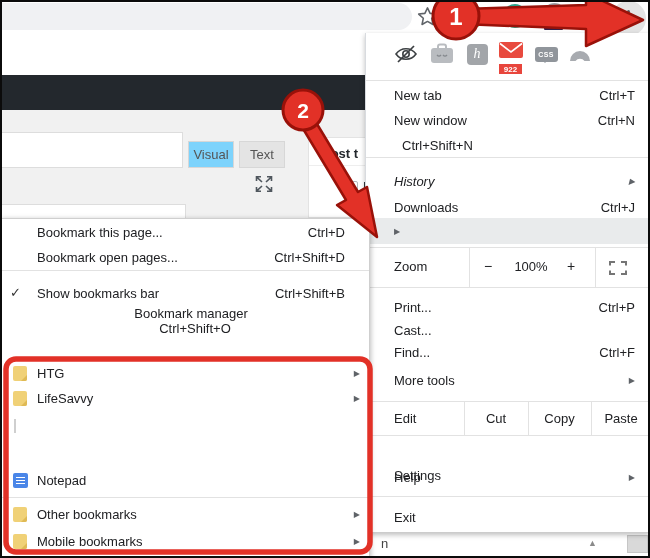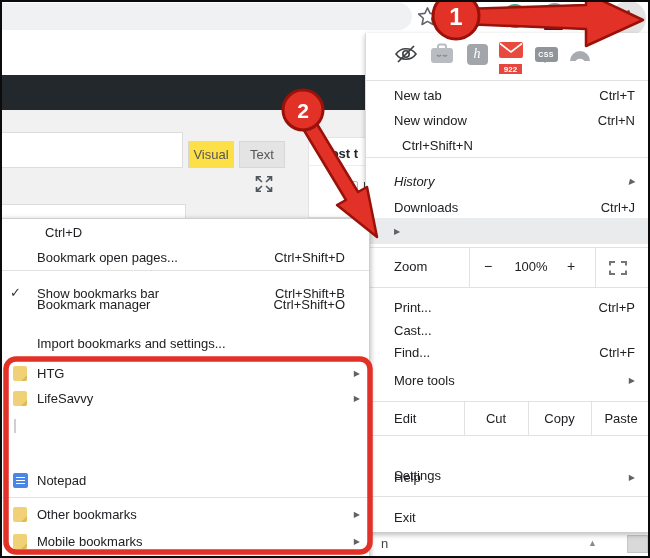--- a/index.html
+++ b/index.html
@@ -19,21 +19,21 @@
   .dots-btn{position:absolute;left:611px;top:1px;width:35px;height:35px;border-radius:50%;background:#e4e4e4;
             display:flex;flex-direction:column;align-items:center;justify-content:center;gap:3.5px;}
   .dots-btn i{width:3.5px;height:3.5px;border-radius:50%;background:#55595e;}
   
   .bmbar{position:absolute;left:0;top:33px;width:365px;height:42px;background:#fff;}
   .adminbar{position:absolute;left:0;top:75px;width:365px;height:35px;background:#23282d;}
   .pagebg{position:absolute;left:0;top:110px;width:365px;height:448px;background:#f1f1f1;}
   .titlefield{position:absolute;left:0;top:132px;width:183px;height:36px;background:#fff;border:1px solid #ddd;border-left:none;}
   .tab{position:absolute;top:141px;height:27px;width:46px;font-size:13px;color:#555;
        display:flex;align-items:center;justify-content:center;border:1px solid #d7d7d7;}
-  .tab.visual{left:188px;background:#fde047;}
+  .tab.visual{left:188px;background:#7dd3fc;}
   .tab.text{left:239px;background:#e4e4e4;}
   .dfw{position:absolute;left:254px;top:175px;width:20px;height:18px;}
   .editor-sliver{position:absolute;left:0;top:204px;width:186px;height:14px;background:#fff;border-top:1px solid #ddd;border-right:1px solid #ddd;}
   .postpanel{position:absolute;left:308px;top:137px;width:58px;height:81px;background:#fff;border:1px solid #e3e3e3;}
   .postpanel .ptitle{position:absolute;left:13px;top:8px;font-size:13px;font-weight:bold;color:#23282d;white-space:nowrap;}
   .postpanel .pdiv{position:absolute;left:0;top:27px;width:100%;height:1px;background:#eee;}
   .postpanel .pcheck{position:absolute;left:36px;top:43px;width:13px;height:13px;background:#fff;border:1px solid #b4b9be;border-radius:2px;}
   .postpanel .plabel{position:absolute;left:54px;top:42px;font-size:12px;color:#32373c;}
   
   .menu{position:absolute;left:365px;top:33px;width:285px;height:500px;background:#fff;z-index:10;
@@ -262,38 +262,36 @@
   </div>
 
   <div class="undermenu">
     <span class="frag">n</span>
     <span class="scrollup">▲</span>
     <span class="scrollblock"></span>
   </div>
 
   <div class="submenu">
     <div class="srow" style="top:1px;">
+      <span class="lab">Bookmark this page...</span>
       <span class="sc">Ctrl+D</span>
     </div>
     <div class="srow" style="top:26px;">
       <span class="lab">Bookmark open pages...</span>
       <span class="sc">Ctrl+Shift+D</span>
     </div>
     <div class="ssep" style="top:51px;"></div>
     <div class="srow" style="top:62px;">
       <span class="check">✓</span>
       <span class="lab">Show bookmarks bar</span>
       <span class="sc">Ctrl+Shift+B</span>
     </div>
-    <div class="srow" style="top:73px;">
+    <div class="srow" style="top:87px;flex-direction:column;">
       <span class="lab">Bookmark manager</span>
       <span class="sc">Ctrl+Shift+O</span>
-    </div>
-    <div class="srow" style="top:112px;">
-      <span class="lab">Import bookmarks and settings...</span>
     </div>
 
     <div class="srow folder" style="top:142px;">
       <span class="ficon"></span>
       <span class="lab">HTG</span>
       <span class="arr">▶</span>
     </div>
     <div class="srow folder" style="top:167px;">
       <span class="ficon"></span>
       <span class="lab">LifeSavvy</span>

